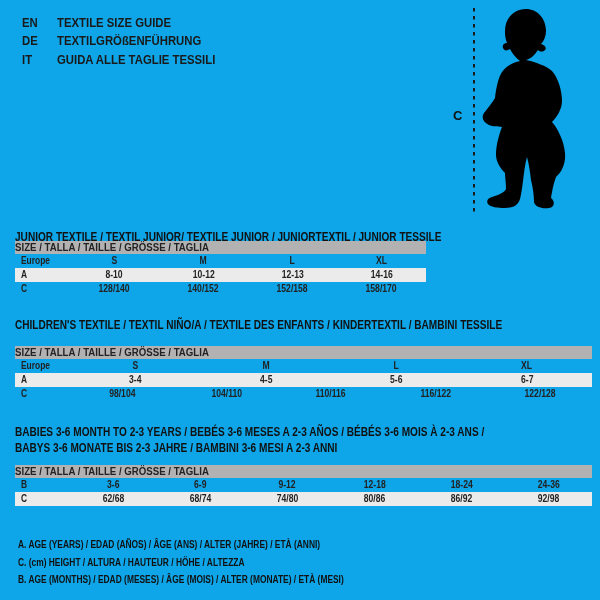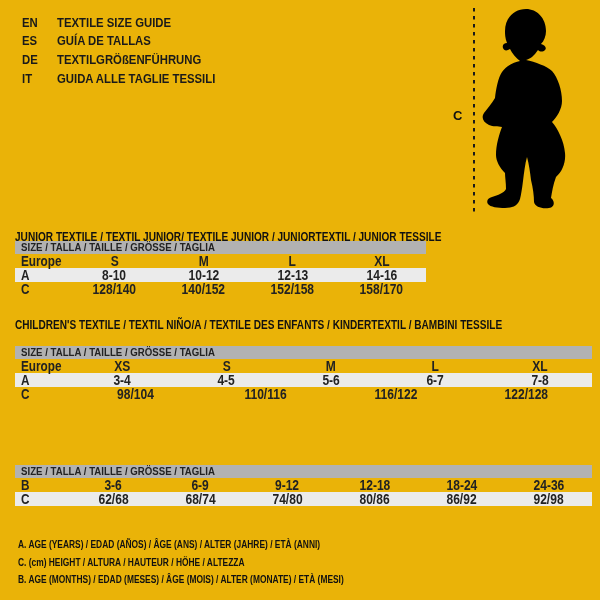--- a/index.html
+++ b/index.html
@@ -1,17 +1,17 @@
 <!DOCTYPE html>
 <html><head>
 <meta charset="utf-8">
 <style>
   html,body { margin:0; padding:0; background:#fff; }
   .canvas {
-    position:relative; width:600px; height:600px; background:#eab308;
+    position:relative; width:600px; height:600px; background:#0ea5e9;
     font-family:"Liberation Sans", sans-serif; color:#1a1a1a; overflow:hidden;
   }
   
   .cnd  { display:inline-block; transform:scaleX(.84); transform-origin:0 50%; white-space:nowrap; }
   .cndc { display:inline-block; transform:scaleX(.86); transform-origin:50% 50%; white-space:nowrap; }
 
   
   .lang-list { position:absolute; left:22px; top:13px; }
   .lang-row  { display:flex; height:18.6px; align-items:center; font-size:13.5px; font-weight:bold; }
   .lang-code { flex:0 0 35px; transform:scaleX(.84); transform-origin:0 50%; white-space:nowrap; }
@@ -27,44 +27,40 @@
   .t2-title { top:318px;text-decoration:underline; }
   .t3-title { top:425px; }
 
   
   .size-table { position:absolute; left:15px; }
   .t1 { top:241px; width:411px; }
   .t2 { top:346px; width:577px; }
   .t3 { top:465px; width:577px; }
   .bar {
     height:13px; line-height:13px; background:#b2b2b2; color:#222;
-    padding-left:6px; font-size:11.5px; font-weight:bold;
+    font-size:11.5px; font-weight:bold;
   }
-  .trow { display:flex; height:14px; line-height:14px; font-size:14px; font-weight:bold; color:#222; }
+  .trow { display:flex; height:14px; line-height:14px; font-size:10px; font-weight:bold; color:#222; }
   .trow.alt { background:#ebebeb; }
   .tlabel { flex:0 0 55px; padding-left:6px; box-sizing:border-box; }
   .tcell  { flex:1; text-align:center; }
 
   
   .legend { position:absolute; left:18px; top:536px; }
   .legend-line { height:17.5px; line-height:17.5px; font-size:10px; font-weight:bold; color:#111; }
 </style>
 </head>
 <body>
 
 <div class="canvas">
 
   <div class="lang-list">
     <div class="lang-row">
       <span class="lang-code">EN</span>
       <span class="lang-label">TEXTILE SIZE GUIDE</span>
-    </div>
-    <div class="lang-row">
-      <span class="lang-code">ES</span>
-      <span class="lang-label">GUÍA DE TALLAS</span>
     </div>
     <div class="lang-row">
       <span class="lang-code">DE</span>
       <span class="lang-label">TEXTILGRÖßENFÜHRUNG</span>
     </div>
     <div class="lang-row">
       <span class="lang-code">IT</span>
       <span class="lang-label">GUIDA ALLE TAGLIE TESSILI</span>
     </div>
   </div>
@@ -107,43 +103,46 @@
 
   <div class="sec-title t2-title">
     <span class="cnd">CHILDREN'S TEXTILE / TEXTIL NIÑO/A / TEXTILE DES ENFANTS / KINDERTEXTIL / BAMBINI TESSILE</span>
   </div>
   <div class="size-table t2">
     <div class="bar">
       <span class="cnd">SIZE / TALLA / TAILLE / GRÖSSE / TAGLIA</span>
     </div>
     <div class="trow">
       <span class="tlabel"><span class="cnd">Europe</span></span>
-      <span class="tcell"><span class="cndc">XS</span></span>
       <span class="tcell"><span class="cndc">S</span></span>
       <span class="tcell"><span class="cndc">M</span></span>
       <span class="tcell"><span class="cndc">L</span></span>
       <span class="tcell"><span class="cndc">XL</span></span>
     </div>
     <div class="trow alt">
       <span class="tlabel"><span class="cnd">A</span></span>
       <span class="tcell"><span class="cndc">3-4</span></span>
       <span class="tcell"><span class="cndc">4-5</span></span>
       <span class="tcell"><span class="cndc">5-6</span></span>
       <span class="tcell"><span class="cndc">6-7</span></span>
-      <span class="tcell"><span class="cndc">7-8</span></span>
     </div>
     <div class="trow">
       <span class="tlabel"><span class="cnd">C</span></span>
       <span class="tcell"><span class="cndc">98/104</span></span>
+      <span class="tcell"><span class="cndc">104/110</span></span>
       <span class="tcell"><span class="cndc">110/116</span></span>
       <span class="tcell"><span class="cndc">116/122</span></span>
       <span class="tcell"><span class="cndc">122/128</span></span>
     </div>
   </div>
 
+  <div class="sec-title t3-title">
+    <div><span class="cnd">BABIES 3-6 MONTH TO 2-3 YEARS / BEBÉS 3-6 MESES A 2-3 AÑOS / BÉBÉS 3-6 MOIS À 2-3 ANS /</span></div>
+    <div><span class="cnd">BABYS 3-6 MONATE BIS 2-3 JAHRE / BAMBINI 3-6 MESI A 2-3 ANNI</span></div>
+  </div>
   <div class="size-table t3">
     <div class="bar">
       <span class="cnd">SIZE / TALLA / TAILLE / GRÖSSE / TAGLIA</span>
     </div>
     <div class="trow">
       <span class="tlabel"><span class="cnd">B</span></span>
       <span class="tcell"><span class="cndc">3-6</span></span>
       <span class="tcell"><span class="cndc">6-9</span></span>
       <span class="tcell"><span class="cndc">9-12</span></span>
       <span class="tcell"><span class="cndc">12-18</span></span>

